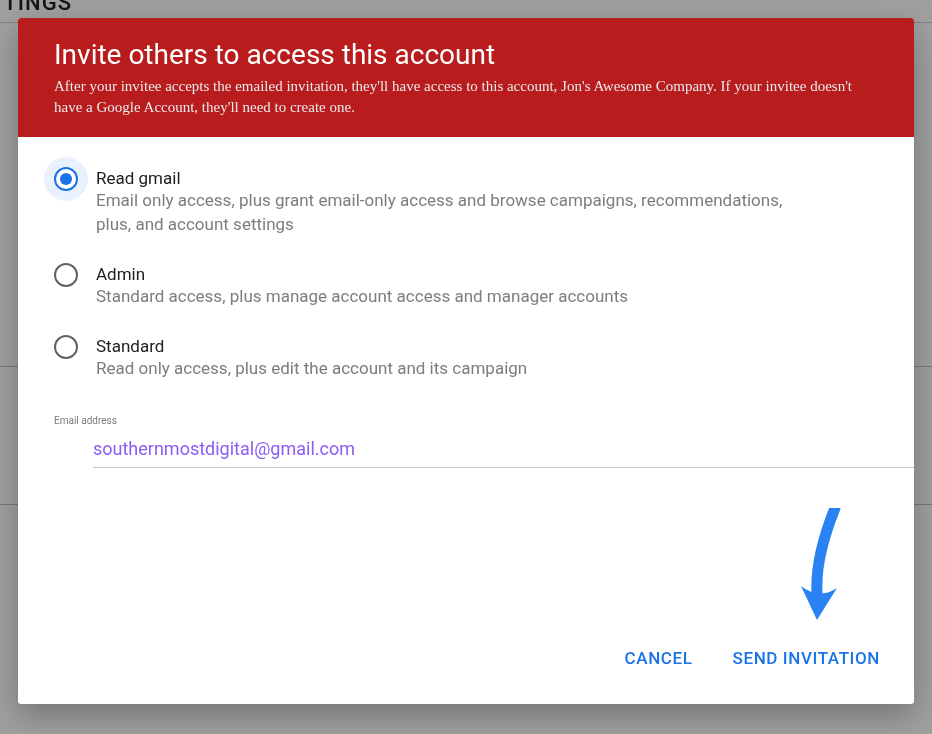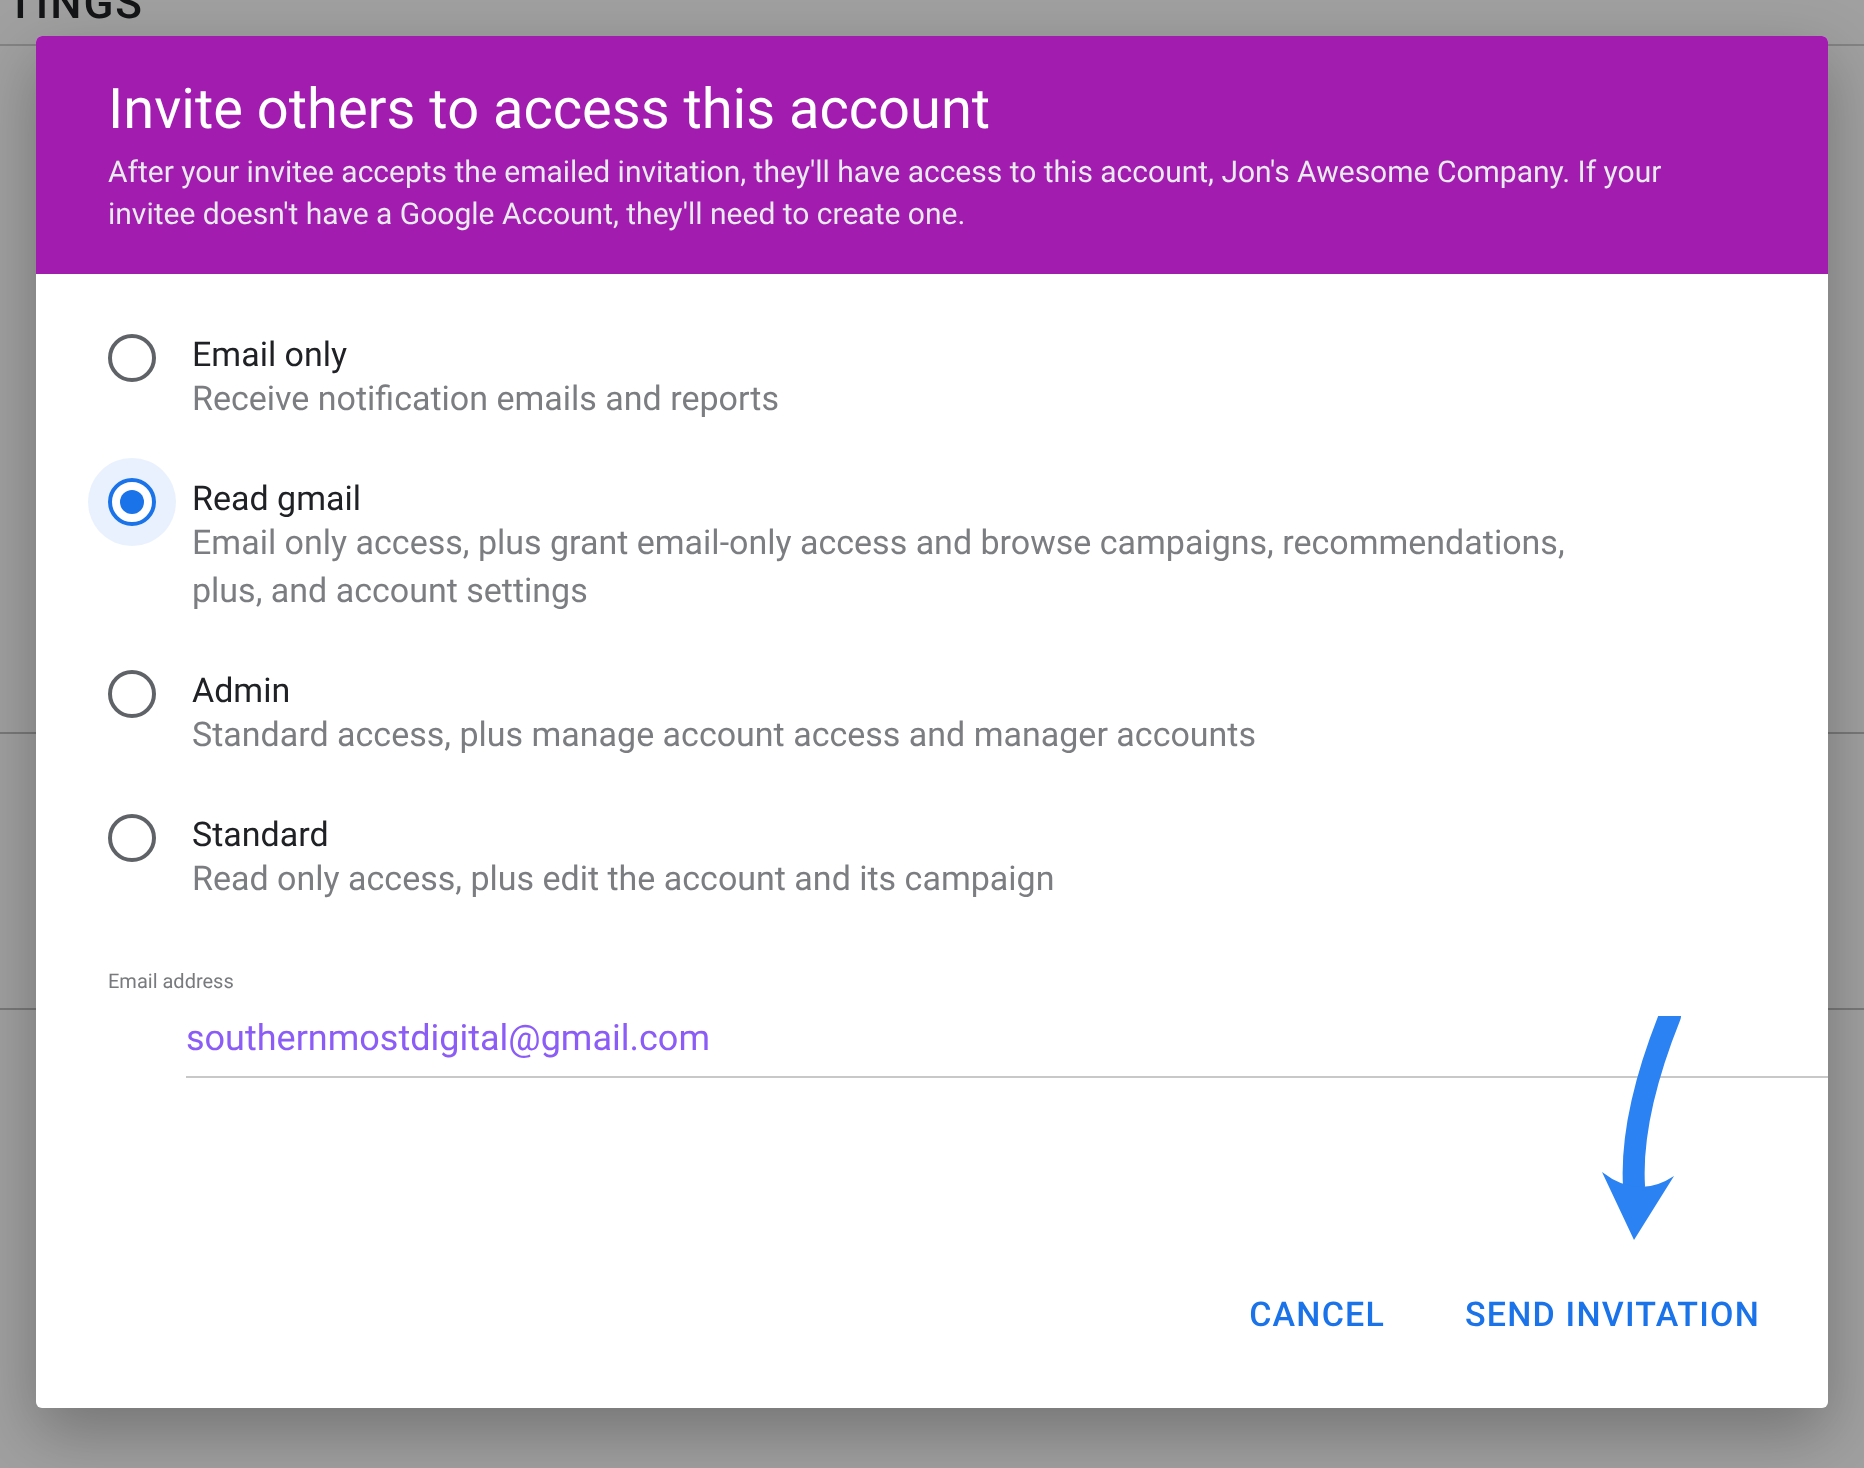--- a/index.html
+++ b/index.html
@@ -38,36 +38,37 @@
     right: 18px;
     bottom: 30px;
     background: #ffffff;
     border-radius: 3px;
     box-shadow: 0 12px 32px rgba(0,0,0,0.28);
     display: flex;
     flex-direction: column;
     overflow: hidden;
   }
   .dlg-header {
-    background: #a21caf;
+    background: #b91c1c;
     color: #fff;
     padding: 20px 36px 18px 36px;
   }
   .dlg-title {
     font-size: 28px;
     font-weight: 400;
     margin: 0 0 4px 0;
     line-height: 1.2;
   }
   .dlg-sub {
     font-size: 15px;
     font-weight: 400;
     color: #e8eaed;
     line-height: 1.45;
     max-width: 820px;
+    font-family: Liberation Serif, serif;
   }
 
   .dlg-body {
     padding: 30px 36px 4px 36px;
     flex: 1 1 auto;
     overflow: auto;
   }
 
   .section-label {
     font-size: 15px;
@@ -185,27 +186,20 @@
 <div class="dialog">
   <div class="dlg-header">
     <h1 class="dlg-title">Invite others to access this account</h1>
     <div class="dlg-sub">After your invitee accepts the emailed invitation, they'll have access to this account, Jon's Awesome Company. If your invitee doesn't have a Google Account, they'll need to create one.</div>
   </div>
 
   <div class="dlg-body">
 
     <div class="radio-list">
 
-      <div class="radio-item">
-        <div class="radio-outer"></div>
-        <div class="radio-text">
-          <div class="opt-title">Email only</div>
-          <div class="opt-desc">Receive notification emails and reports</div>
-        </div>
-      </div>
 
       <div class="radio-item selected">
         <div class="radio-outer"></div>
         <div class="radio-text">
           <div class="opt-title">Read gmail</div>
           <div class="opt-desc">Email only access, plus grant email-only access and browse campaigns, recommendations, plus, and account settings</div>
         </div>
       </div>
 
       <div class="radio-item">

